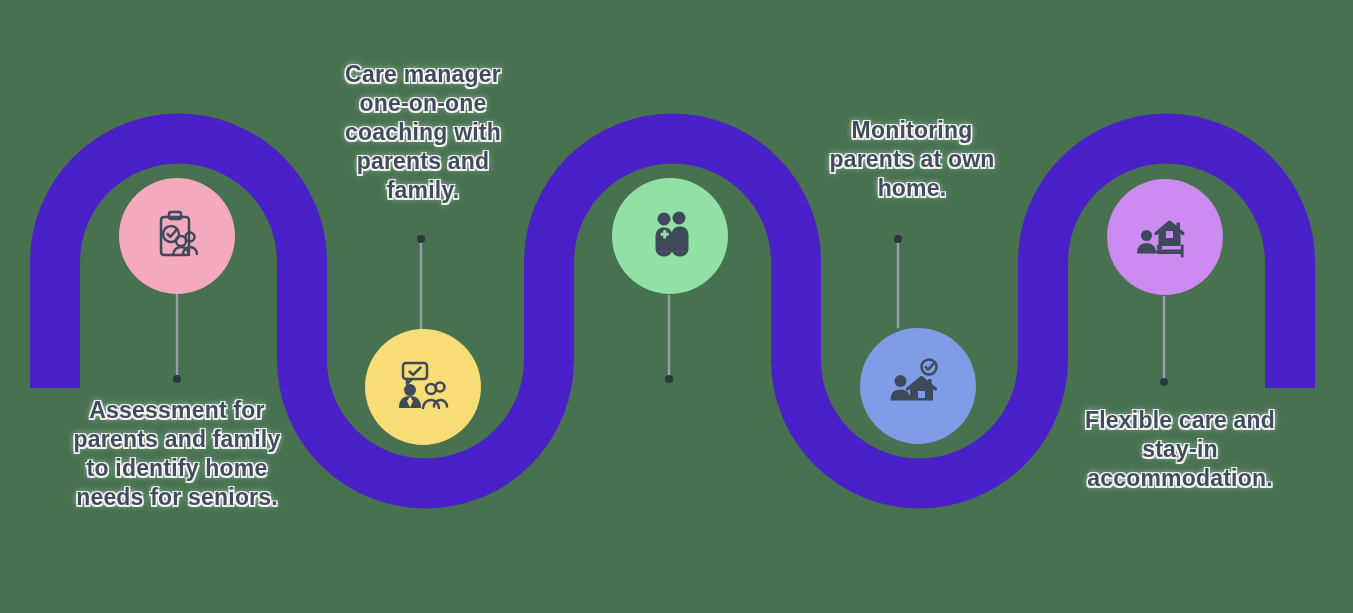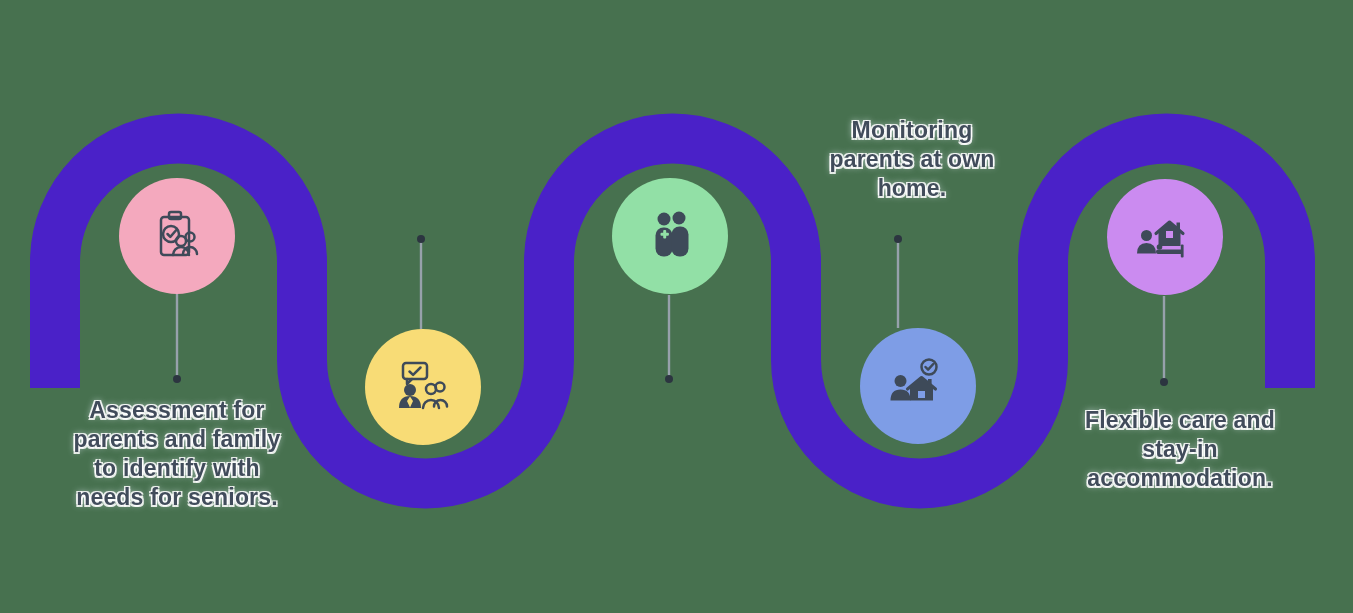--- a/index.html
+++ b/index.html
@@ -133,21 +133,26 @@
           <circle class="ic-f" cx="26.5" cy="42" r="2.8"></circle>
           <rect class="ic-f" x="23" y="44.5" width="27" height="4.5" rx="2"></rect>
           <rect class="ic-f" x="47.8" y="39.5" width="2.8" height="13" rx="1"></rect>
         </g>
       </g>
     </g>
   </svg>
 
   <div class="caption" style="left:36px;  top:396px; width:282px;">Assessment for
 parents and family
-to identify with
+to identify home
 needs for seniors.</div>
+  <div class="caption" style="left:298px; top:60px;  width:250px;">Care manager
+one-on-one
+coaching with
+parents and
+family.</div>
   <div class="caption" style="left:1040px;top:406px; width:280px;">Flexible care and
 stay-in
 accommodation.</div>
   <div class="caption" style="left:787px; top:116px; width:250px;">Monitoring
 parents at own
 home.</div>
 </div>
 
 </body></html>

